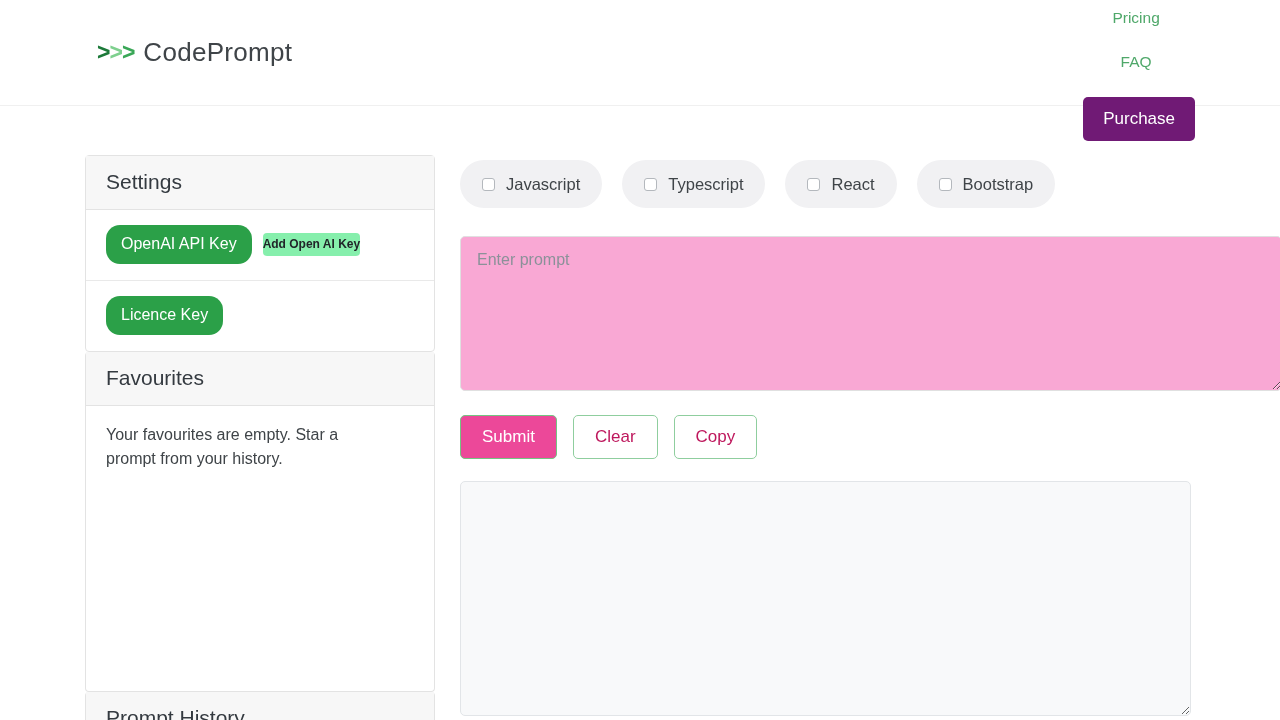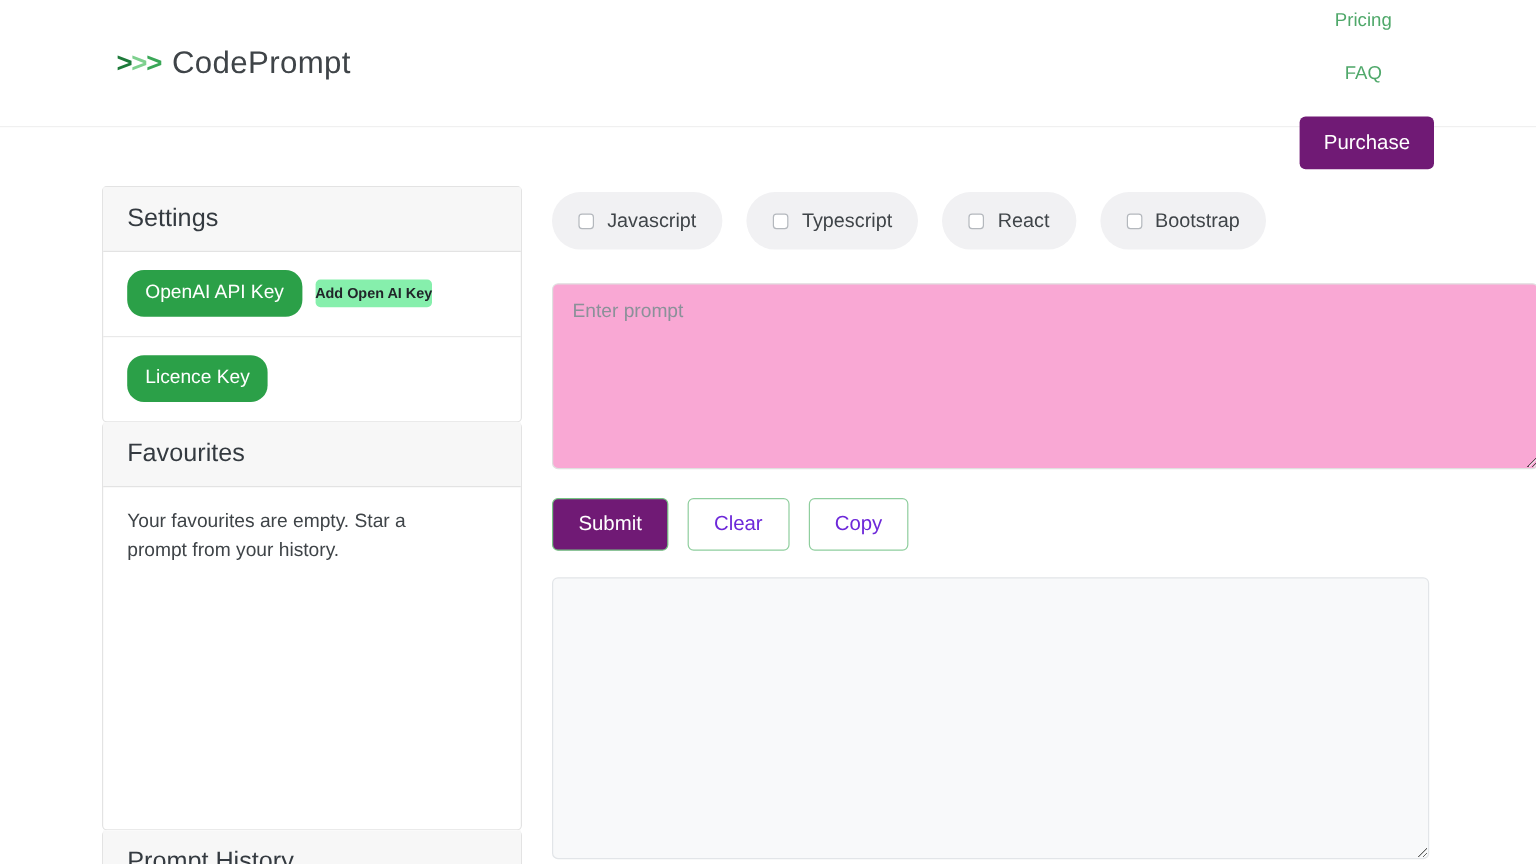--- a/index.html
+++ b/index.html
@@ -185,28 +185,28 @@
   }
   .btn {
     font-family: "Liberation Sans", sans-serif;
     font-size: 17px;
     border-radius: 5px;
     padding: 12px 21px 13px;
     line-height: 1;
     cursor: pointer;
   }
   .btn-submit {
-    background: #701a75;
+    background: #ec4899;
     border: 1px solid #74c482;
     color: #ffffff;
   }
   .btn-outline {
     background: #ffffff;
     border: 1px solid #8fce9e;
-    color: #6d28d9;
+    color: #be185d;
   }
   .output-area {
     width: 731px;
     height: 235px;
     border: 1px solid #e2e5e8;
     border-radius: 5px;
     background: #f8f9fa;
     resize: both;
     display: block;
     outline: none;

